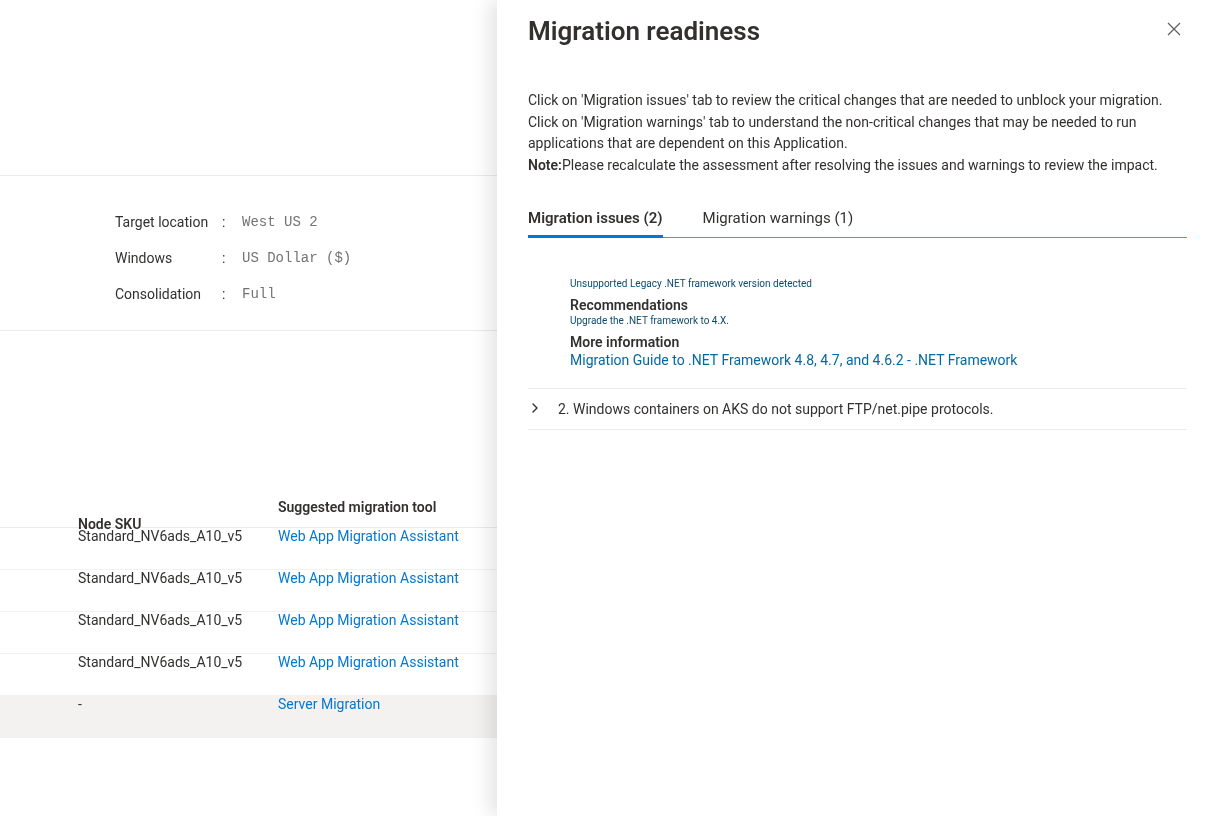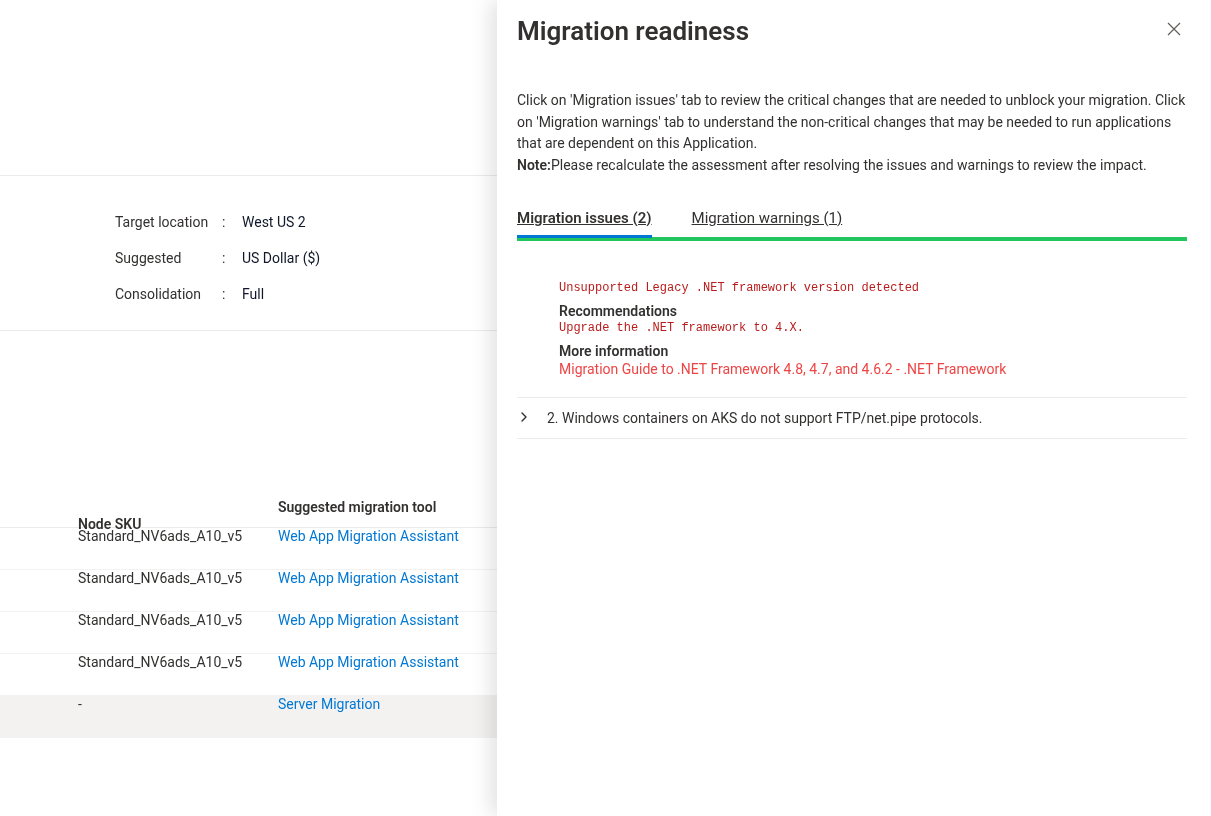--- a/index.html
+++ b/index.html
@@ -40,21 +40,22 @@
   }
   .summary-label {
     width: 107px;
     color: #323130;
   }
   .summary-colon {
     width: 20px;
     color: #323130;
   }
   .summary-value {
-    color: #0f172a;
+    color: #737373;
+    font-family: Liberation Mono, monospace;
   }
 
   .table-area {
     position: absolute;
     left: 0;
     top: 486px;
     width: 497px;
   }
   .table-header {
     display: flex;
@@ -79,21 +80,21 @@
 
   
   .panel {
     position: absolute;
     left: 497px;
     top: 0;
     width: 714px;
     height: 816px;
     background: #fff;
     box-shadow: -6px 0 20px rgba(0,0,0,0.12);
-    padding: 16px 24px 0 20px;
+    padding: 16px 24px 0 31px;
     overflow-y: auto;
   }
   .panel-header {
     display: flex;
     align-items: flex-start;
     justify-content: space-between;
     margin-bottom: 44px;
   }
   .panel-title {
     font-size: 26px;
@@ -113,23 +114,22 @@
     font-size: 14px;
     line-height: 1.55;
     color: #323130;
     margin-bottom: 24px;
   }
   .desc .note-label { font-weight: 600; }
 
   .tabs {
     display: flex;
     gap: 40px;
-    border-bottom: 4px solid #22c55e;
+    border-bottom: 1px solid #22c55e;
     margin-bottom: 14px;
-    text-decoration: underline;
   }
   .tab {
     padding: 8px 0 10px 0;
     font-size: 15px;
     color: #323130;
     cursor: pointer;
     position: relative;
   }
   .tab.active {
     font-weight: 600;
@@ -166,44 +166,43 @@
     padding: 14px 0 8px 42px;
   }
   .issue-body h4 {
     font-size: 14px;
     font-weight: 600;
     margin-bottom: 2px;
     margin-top: 8px;
   }
   .issue-body h4:first-child { margin-top: 0; }
   .issue-body p {
-    font-size: 12px;
-    color: #b91c1c;
-    font-family: Liberation Mono, monospace;
+    font-size: 10px;
+    color: #0c4a6e;
   }
   .issue-body a {
-    color: #ef4444;
+    color: #0369a1;
     text-decoration: none;
     font-size: 14px;
   }
 </style>
 </head>
 <body>
 
 <div class="left-pane">
   <div class="left-top-gap"></div>
 
   <div class="summary-block">
     <div class="summary-row">
       <span class="summary-label">Target location</span>
       <span class="summary-colon">:</span>
       <span class="summary-value">West US 2</span>
     </div>
     <div class="summary-row">
-      <span class="summary-label">Suggested</span>
+      <span class="summary-label">Windows</span>
       <span class="summary-colon">:</span>
       <span class="summary-value">US Dollar ($)</span>
     </div>
     <div class="summary-row">
       <span class="summary-label">Consolidation</span>
       <span class="summary-colon">:</span>
       <span class="summary-value">Full</span>
     </div>
   </div>
 

